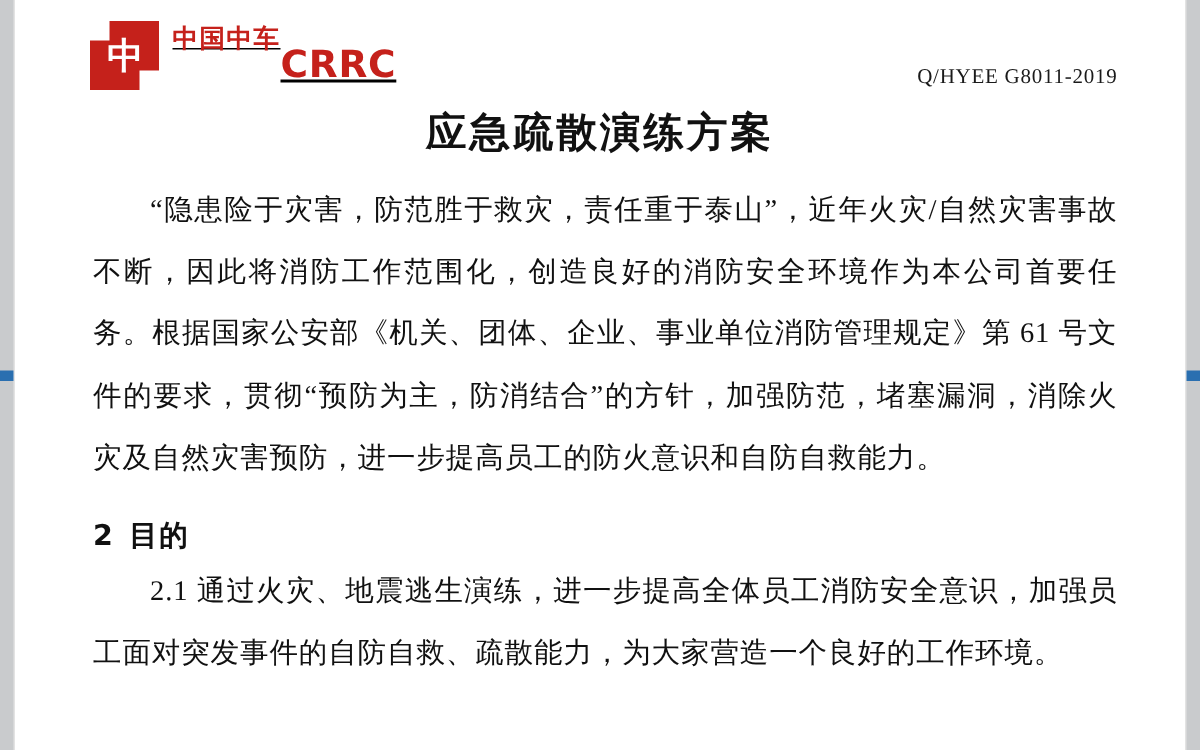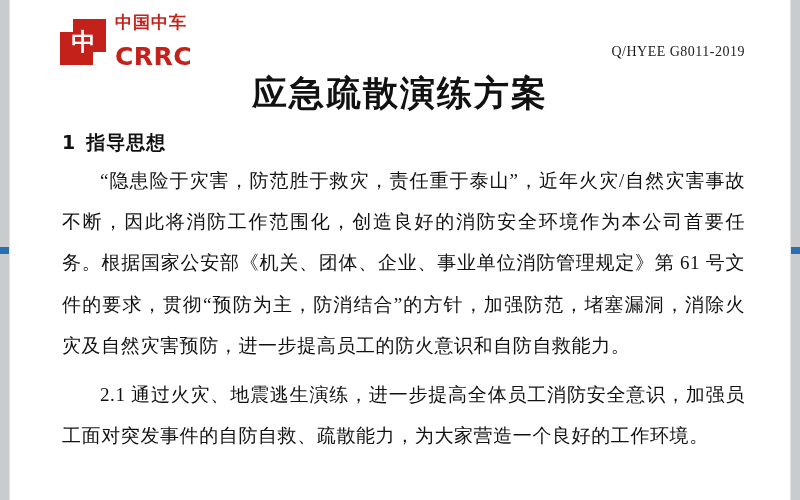--- a/index.html
+++ b/index.html
@@ -72,23 +72,24 @@
     transform: translate(-50%, -50%);
     color: #ffffff;
     font-size: 24px;
     font-family: "DejaVu Sans", sans-serif;
     font-weight: bold;
     letter-spacing: -1px;
     line-height: 1;
   }
   .logo-text {
     display: flex;
-    flex-direction: column;
+    flex-direction: row;
     justify-content: flex-start;
     line-height: 1.05;
+    text-decoration: underline;
   }
   .logo-cn {
     font-family: "DejaVu Sans", sans-serif;
     font-size: 17px;
     font-weight: bold;
     color: #c5211b;
     letter-spacing: 1px;
   }
   .logo-en {
     font-family: "DejaVu Sans", sans-serif;
@@ -112,21 +113,21 @@
   }
 
   
   .doc-title {
     position: absolute;
     left: 0;
     right: 0;
     top: 70px;
     text-align: center;
     font-family: "DejaVu Sans", sans-serif;
-    font-size: 35px;
+    font-size: 27px;
     font-weight: bold;
     color: #111111;
     letter-spacing: 2px;
   }
 
   
   .content {
     position: absolute;
     left: 52px;
     right: 45px;
@@ -181,23 +182,23 @@
       <div class="logo-en">CRRC</div>
     </div>
   </div>
 
   <div class="doc-code">Q/HYEE G8011-2019</div>
 
   <div class="doc-title">应急疏散演练方案</div>
 
   <div class="content">
 
+    <p class="para indent">“隐患险于灾害，防范胜于救灾，责任重于泰山”，近年火灾/自然灾害事故不断，因此将消防工作范围化，创造良好的消防安全环境作为本公司首要任务。根据国家公安部《机关、团体、企业、事业单位消防管理规定》第 61 号文件的要求，贯彻“预防为主，防消结合”的方针，加强防范，堵塞漏洞，消除火灾及自然灾害预防，进一步提高员工的防火意识和自防自救能力。</p>
+
+    <div class="spacer-sm"></div>
+
     <div class="heading">
-      <span class="num">1</span><span>指导思想</span>
+      <span class="num">2</span><span>目的</span>
     </div>
-    <p class="para indent">“隐患险于灾害，防范胜于救灾，责任重于泰山”，近年火灾/自然灾害事故不断，因此将消防工作范围化，创造良好的消防安全环境作为本公司首要任务。根据国家公安部《机关、团体、企业、事业单位消防管理规定》第 61 号文件的要求，贯彻“预防为主，防消结合”的方针，加强防范，堵塞漏洞，消除火灾及自然灾害预防，进一步提高员工的防火意识和自防自救能力。</p>
-
-    <div class="spacer-sm"></div>
-
     <p class="para indent">2.1 通过火灾、地震逃生演练，进一步提高全体员工消防安全意识，加强员工面对突发事件的自防自救、疏散能力，为大家营造一个良好的工作环境。</p>
 
   </div>
 </div>
 
 </body></html>

